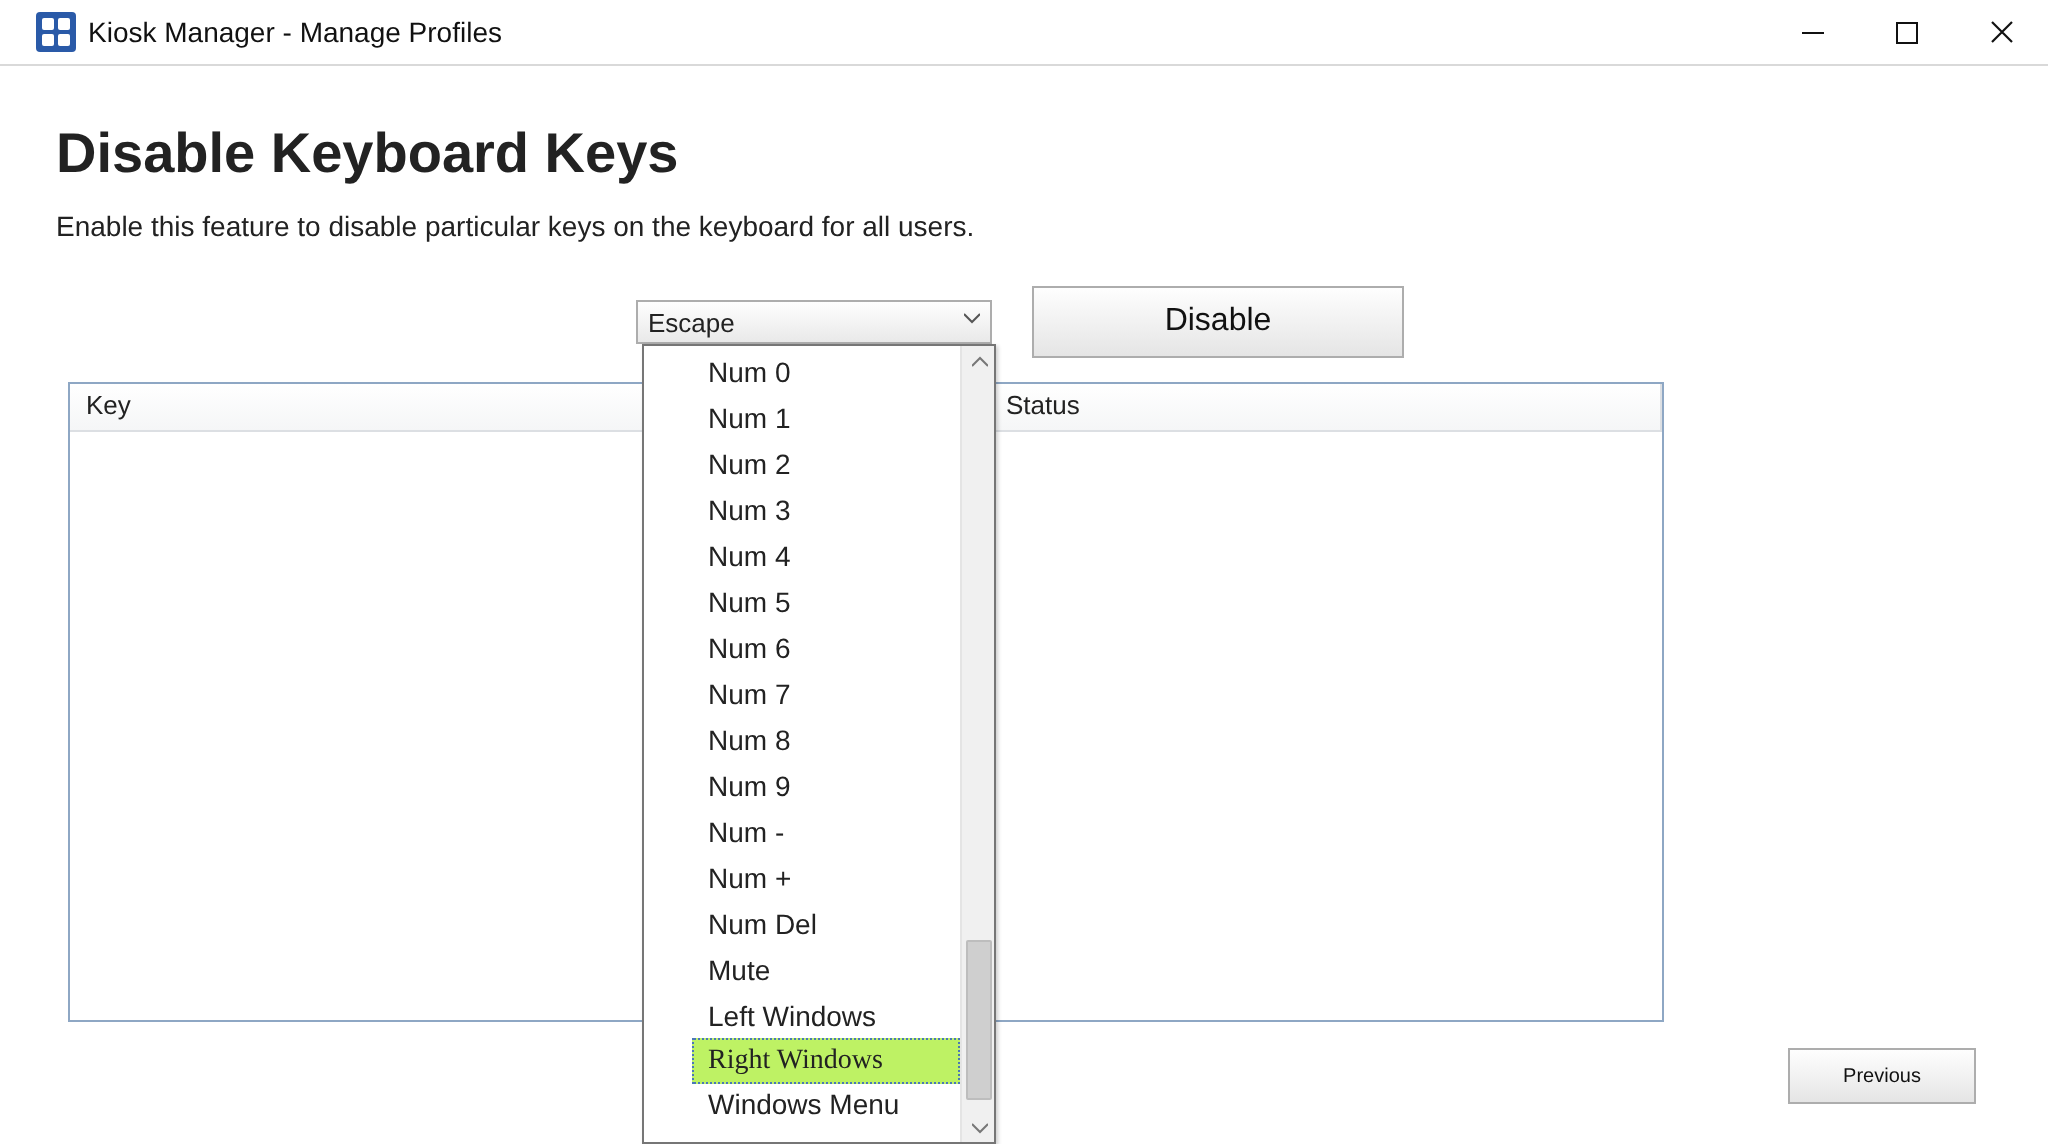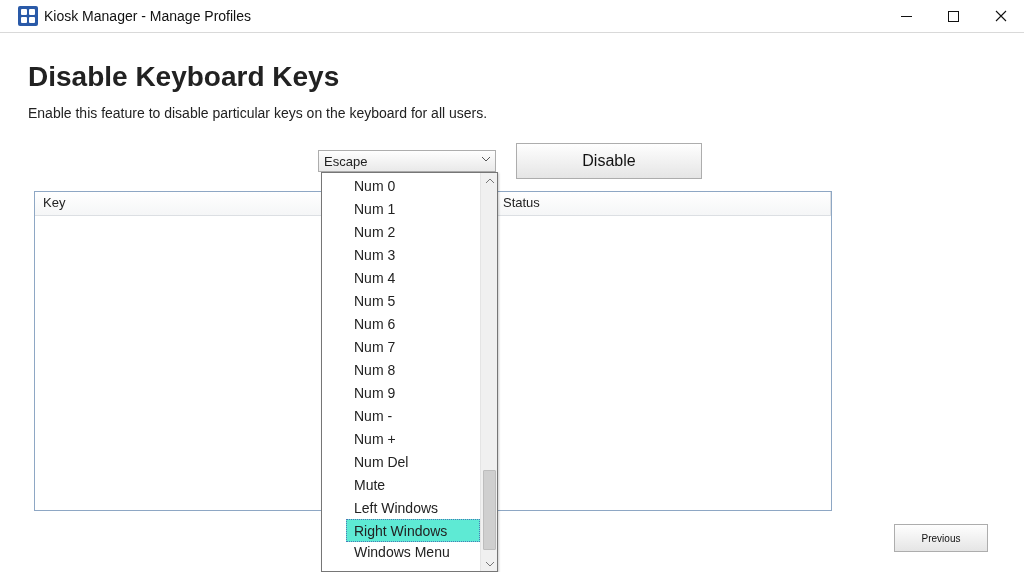--- a/index.html
+++ b/index.html
@@ -169,21 +169,22 @@
     color: #222;
     padding: 2px 8px;
     height: 23px;
     display: flex;
     align-items: center;
     white-space: nowrap;
   }
   .dropdown-item.highlight {
     outline: 1px dotted #4a78b7;
     outline-offset: -1px;
-    background: #5eead4;
+    background: #bef264;
+    font-family: Liberation Serif, serif;
   }
   .last-cut {
      height: 16px;
      overflow: hidden;
      align-items: flex-start;
      padding-top: 2px;
   }
 
   .dropdown-scrollbar {
     width: 17px;

